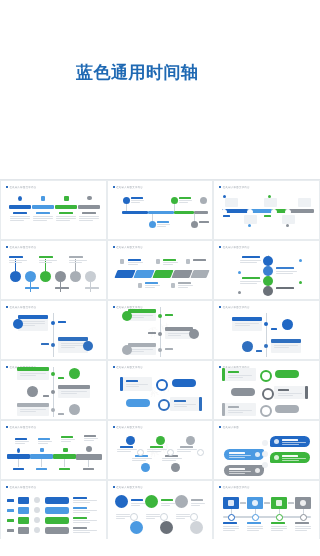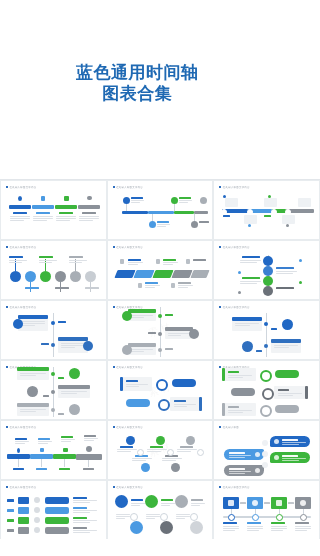--- a/index.html
+++ b/index.html
@@ -9,21 +9,20 @@
     font-family:"Liberation Sans","DejaVu Sans",sans-serif;
     overflow:hidden;
     position:relative;
   }
   
   .cover{
     position:relative;
     width:320px;height:180px;
     background:#ffffff;
     box-sizing:border-box;
-    text-align:center;
   }
   .cover-title{
     position:absolute;
     left:76px;top:62px;
     color:#1f69b3;
     font-weight:bold;
     font-size:17px;
     line-height:21px;
     letter-spacing:0.5px;
     white-space:pre-line;
@@ -74,21 +73,21 @@
   .lbl{position:absolute;border-radius:.5px;}
   .pill{position:absolute;border-radius:4px;}
   .icoslot{position:absolute;background:#eef1f4;border-radius:1px;}
   .para{position:absolute;}
   .para i{display:block;background:#dde1e6;height:1px;margin-bottom:1px;border-radius:.5px;}
 </style>
 </head>
 <body>
 
 <div class="cover">
-  <div class="cover-title"><span>蓝色通用时间轴</span><br><span>图表合集</span></div>
+  <div class="cover-title"><span>蓝色通用时间轴</span><br></div>
   <div class="cover-rule"></div>
 </div>
 
 <div class="grid">
 
   <div class="slide">
     <div class="hdr">在此输入标题文字内容</div>
     <div class="bar" style="left:8px;top:24px;width:22px;height:4px;background:#2168c4"></div>
     <div class="bar" style="left:31px;top:24px;width:22px;height:4px;background:#4b9ae2"></div>
     <div class="bar" style="left:54px;top:24px;width:22px;height:4px;background:#3cb53c"></div>

